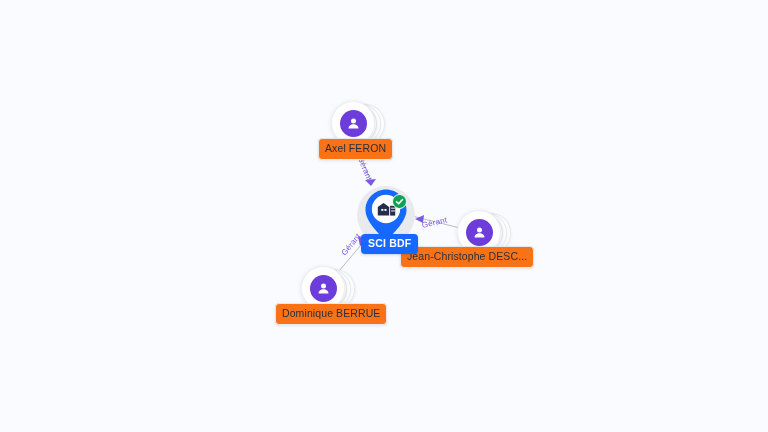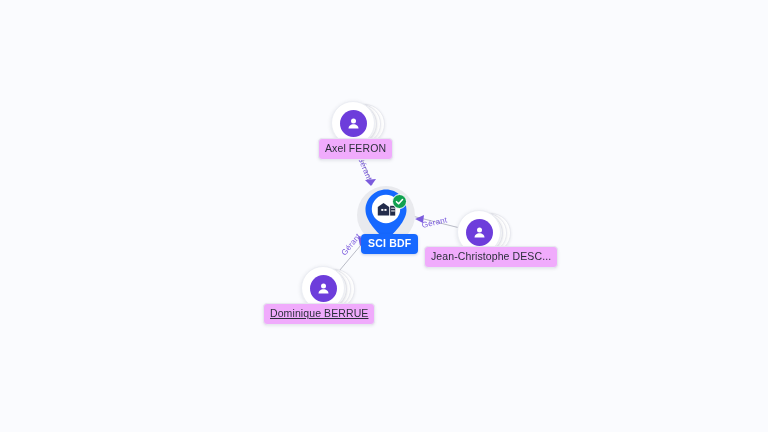--- a/index.html
+++ b/index.html
@@ -67,21 +67,21 @@
     background: #6d3ddb;
     display: flex;
     align-items: center;
     justify-content: center;
   }
   .avatar-circle svg { display: block; }
 
   
   .node-label {
     position: absolute;
-    background: #f0abfc;
+    background: #f97316;
     border: 1px solid #e6e8ef;
     border-radius: 4px;
     color: #2b2f3a;
     font-size: 10.5px;
     line-height: 13px;
     padding: 3px 6px 4px 6px;
     white-space: nowrap;
     box-shadow: 0 1px 3px rgba(40,45,70,0.10);
     letter-spacing: 0.1px;
   }
@@ -207,36 +207,36 @@
     <div class="stack-card c1"></div>
     <div class="avatar-disc">
       <span class="avatar-circle">
         <svg width="15" height="15" viewBox="0 0 24 24" fill="#ffffff">
           <circle cx="12" cy="8" r="4"></circle>
           <path d="M4 20c0-4.4 3.6-7 8-7s8 2.6 8 7z"></path>
         </svg>
       </span>
     </div>
   </div>
-  <div class="node-label" style="left:424px; top:246px;">Jean-Christophe DESC...</div>
+  <div class="node-label" style="left:400px; top:246px;">Jean-Christophe DESC...</div>
 
   <div class="person-node" style="left:301px; top:266px;">
     <div class="stack-card c3"></div>
     <div class="stack-card c2"></div>
     <div class="stack-card c1"></div>
     <div class="avatar-disc">
       <span class="avatar-circle">
         <svg width="15" height="15" viewBox="0 0 24 24" fill="#ffffff">
           <circle cx="12" cy="8" r="4"></circle>
           <path d="M4 20c0-4.4 3.6-7 8-7s8 2.6 8 7z"></path>
         </svg>
       </span>
     </div>
   </div>
-  <div class="node-label" style="left:263px; top:303px;text-decoration:underline;">Dominique BERRUE</div>
+  <div class="node-label" style="left:275px; top:303px;">Dominique BERRUE</div>
 
   <div id="company-node">
     <div class="company-halo"></div>
     <div class="pin-wrap">
       <svg width="44" height="52" viewBox="0 0 44 52">
         <path d="M22 1.5 C10.7 1.5 1.5 10.7 1.5 22 C1.5 33 14 45 19.3 50 A3.8 3.8 0 0 0 24.7 50 C30 45 42.5 33 42.5 22 C42.5 10.7 33.3 1.5 22 1.5 Z" fill="#1668ff"></path>
         <circle cx="22" cy="21" r="14.2" fill="#ffffff"></circle>
       </svg>
       <span class="company-glyph">
         <svg width="19" height="18" viewBox="0 0 24 22" fill="#232c4a">

